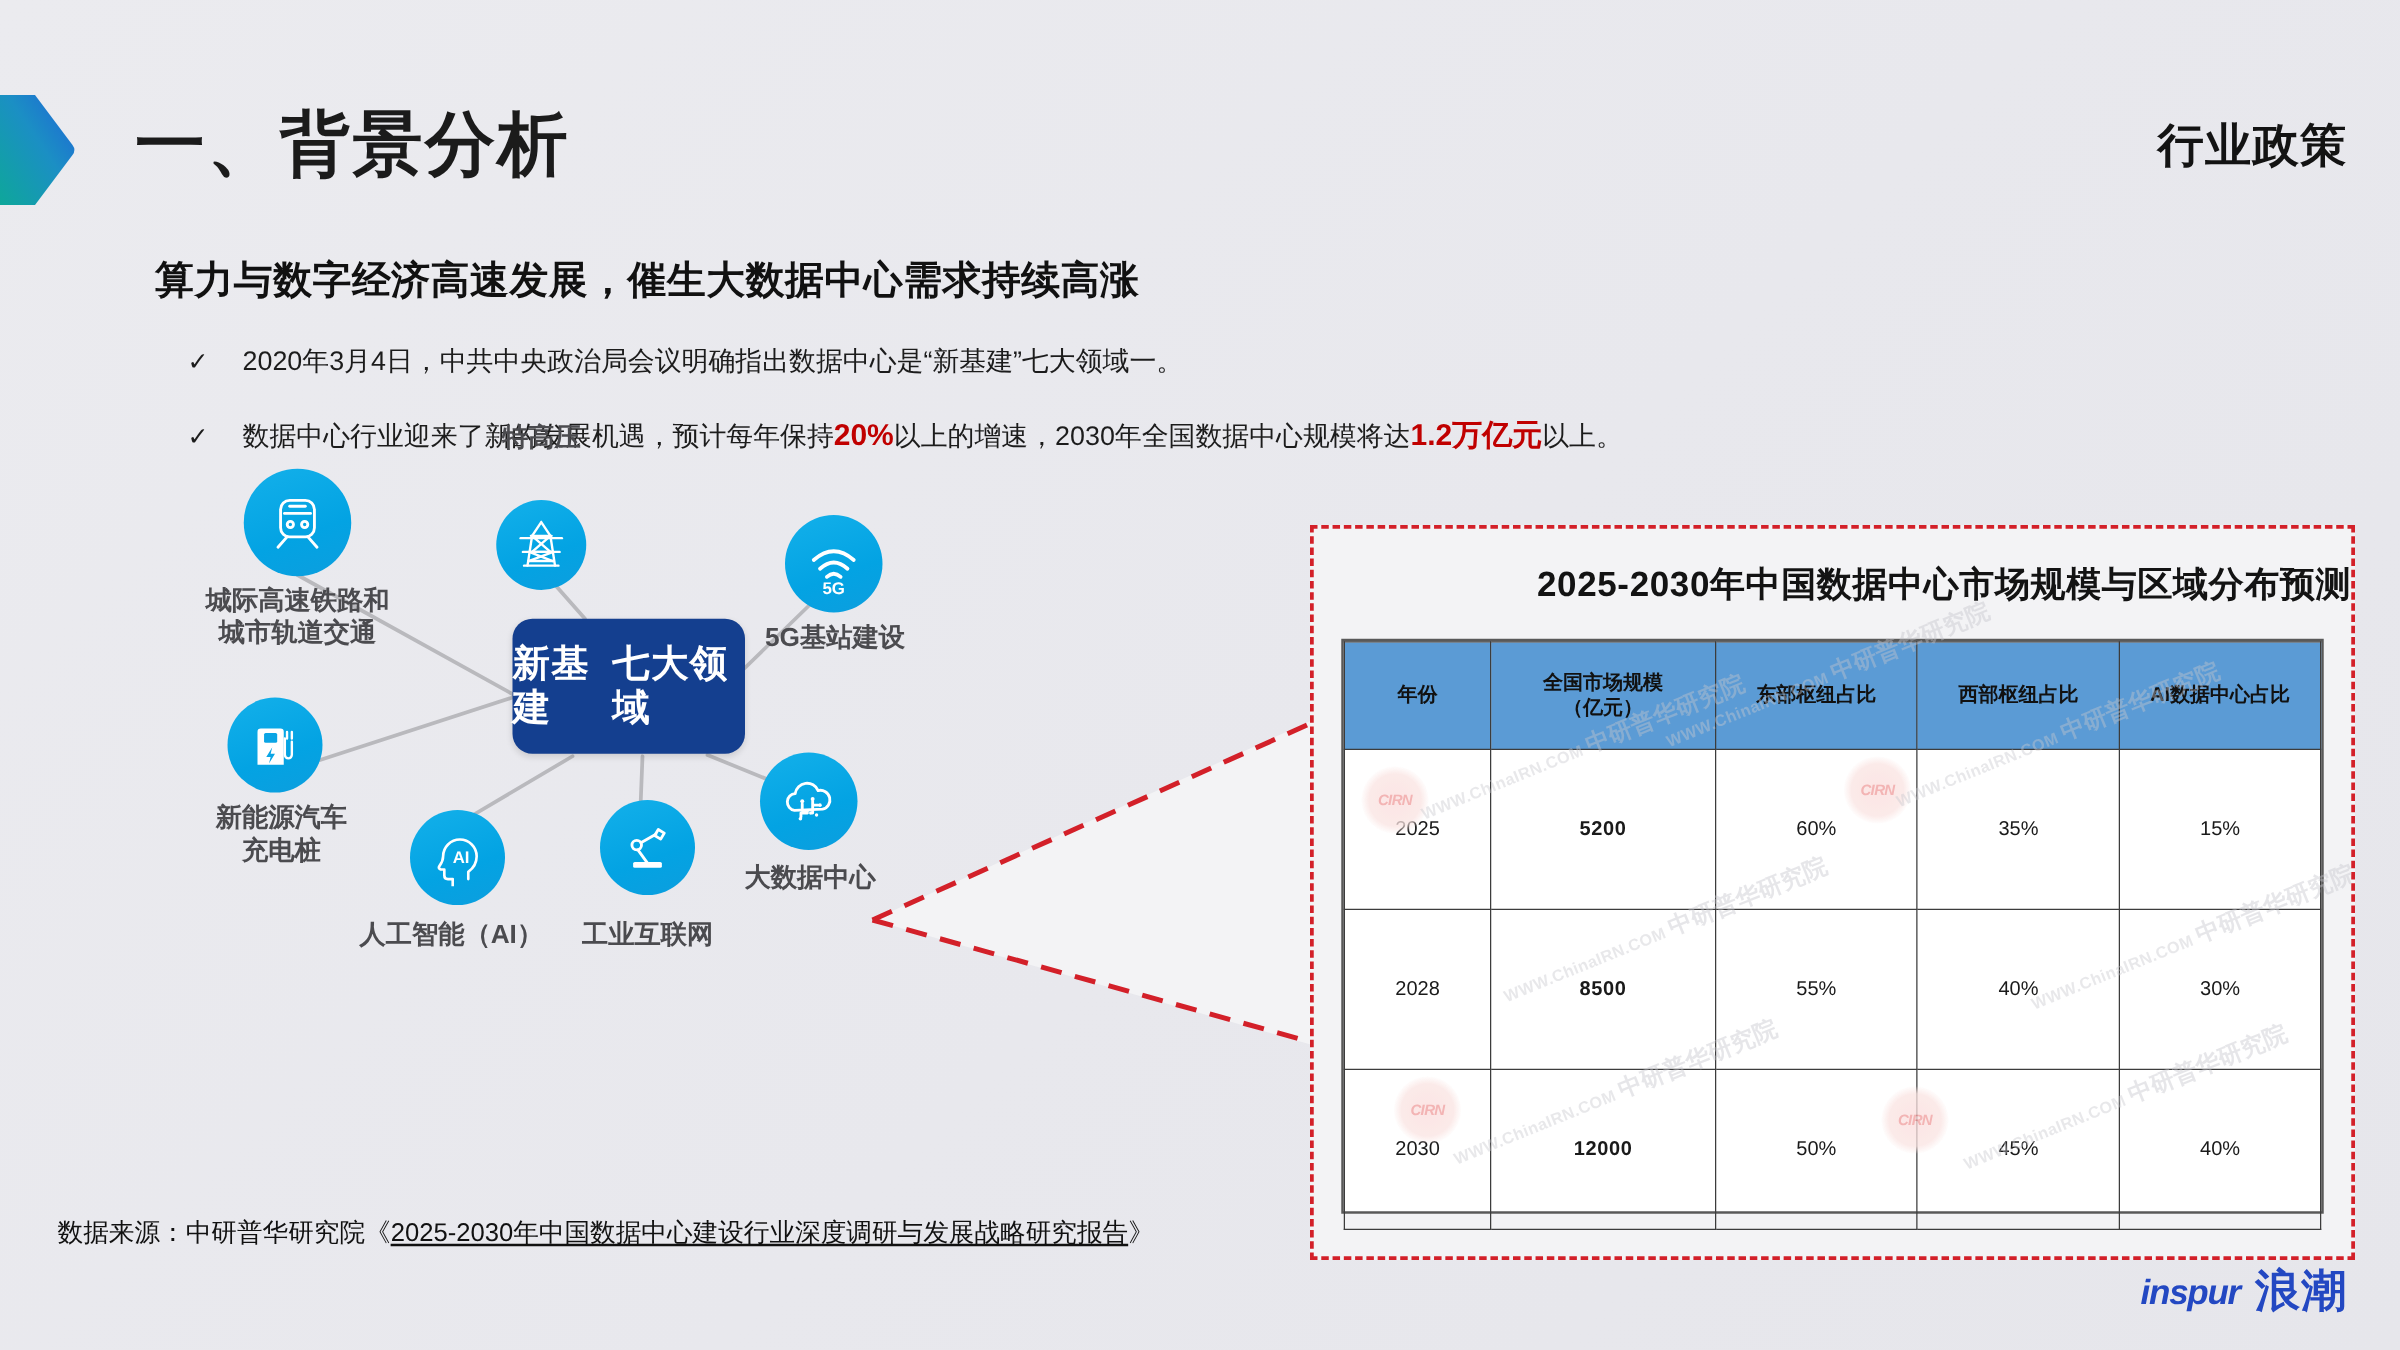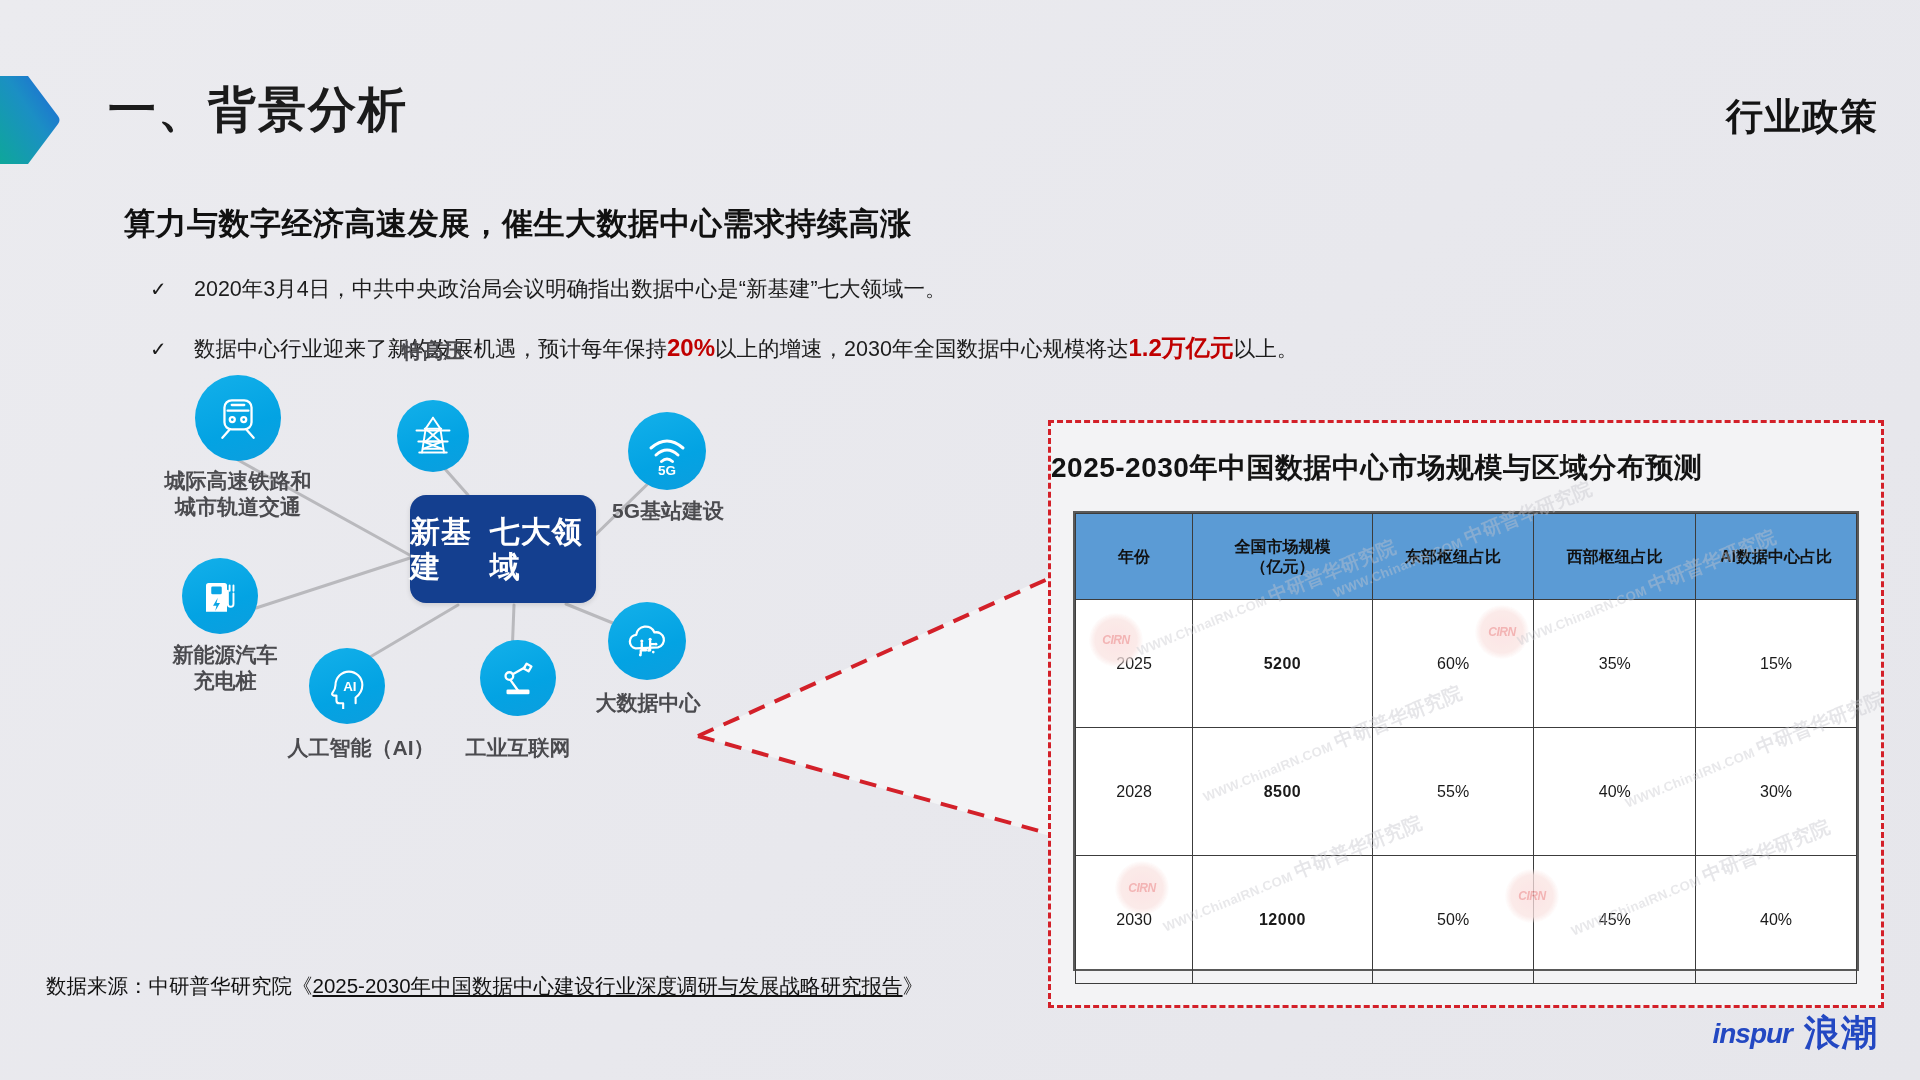--- a/index.html
+++ b/index.html
@@ -15,21 +15,21 @@
     background: linear-gradient(135deg, #ebebef 0%, #e8e8ed 55%, #e6e6eb 100%);
   }
 
   
   .header-arrow {
     position: absolute; left: 0; top: 76px;
     width: 60px; height: 88px;
   }
   .page-title {
     position: absolute; left: 108px; top: 78px;
-    font-size: 48px; font-weight: bold; color: #1b1b1b;
+    font-size: 56px; font-weight: bold; color: #1b1b1b;
     letter-spacing: 2px; white-space: nowrap;
   }
   .header-right {
     position: absolute; right: 42px; top: 92px;
     font-size: 37px; font-weight: bold; color: #131313;
     letter-spacing: 1px; white-space: nowrap;
   }
 
   
   .subtitle {
@@ -89,21 +89,21 @@
   
   .panel {
     position: absolute; left: 1048px; top: 420px;
     width: 836px; height: 588px;
     background: #f3f3f5;
     border: 3px dashed #d32029;
     overflow: hidden;
   }
   .panel-title {
     position: absolute; left: 0; right: 0; top: 26px;
-    text-align: left;
+    text-align: right;
     font-size: 28px; font-weight: bold; color: #131313;
     letter-spacing: .5px;
   }
   .table-wrap {
     position: absolute; left: 22px; top: 88px; right: 22px; bottom: 34px;
     background: #fff; border: 2px solid #595959;
   }
   table.data {
     width: 100%; height: 100%;
     border-collapse: collapse;
@@ -265,21 +265,21 @@
         </g>
         <g stroke="#fff" stroke-width="2.2" fill="none" stroke-linecap="round" stroke-linejoin="round">
           <path d="M33 18 v15 a3.2 3.2 0 0 0 3.2 3.2 a3.2 3.2 0 0 0 3.2 -3.2 v-12"></path>
           <path d="M35 12 v6 M39.4 12 v6"></path>
         </g>
       </svg>
     </div>
     <div class="nlabel" style="left:135px; top:252px; width:180px;">新能源汽车
 充电桩</div>
 
-    <div class="node" style="left:309px; top:258px; width:76px; height:76px;">
+    <div class="node" style="left:328px; top:258px; width:76px; height:76px;">
       <svg width="46" height="46" viewBox="0 0 48 48">
         <g stroke="#fff" stroke-width="2.2" fill="none" stroke-linecap="round" stroke-linejoin="round">
           <path d="M33 42 v-6 q7-5 7-13 a14 14 0 0 0 -28 0 q0 4 -3 8 q-1.5 2 1 3 h3 v5 q0 3 3 3 h4 v6"></path>
         </g>
         <text x="27" y="29" text-anchor="middle" fill="#fff" font-family="Liberation Sans, sans-serif" font-size="14" font-weight="bold">AI</text>
       </svg>
     </div>
     <div class="nlabel" style="left:272px; top:345px; width:178px;">人工智能（AI）</div>
 
     <div class="node" style="left:480px; top:250px; width:76px; height:76px;">

